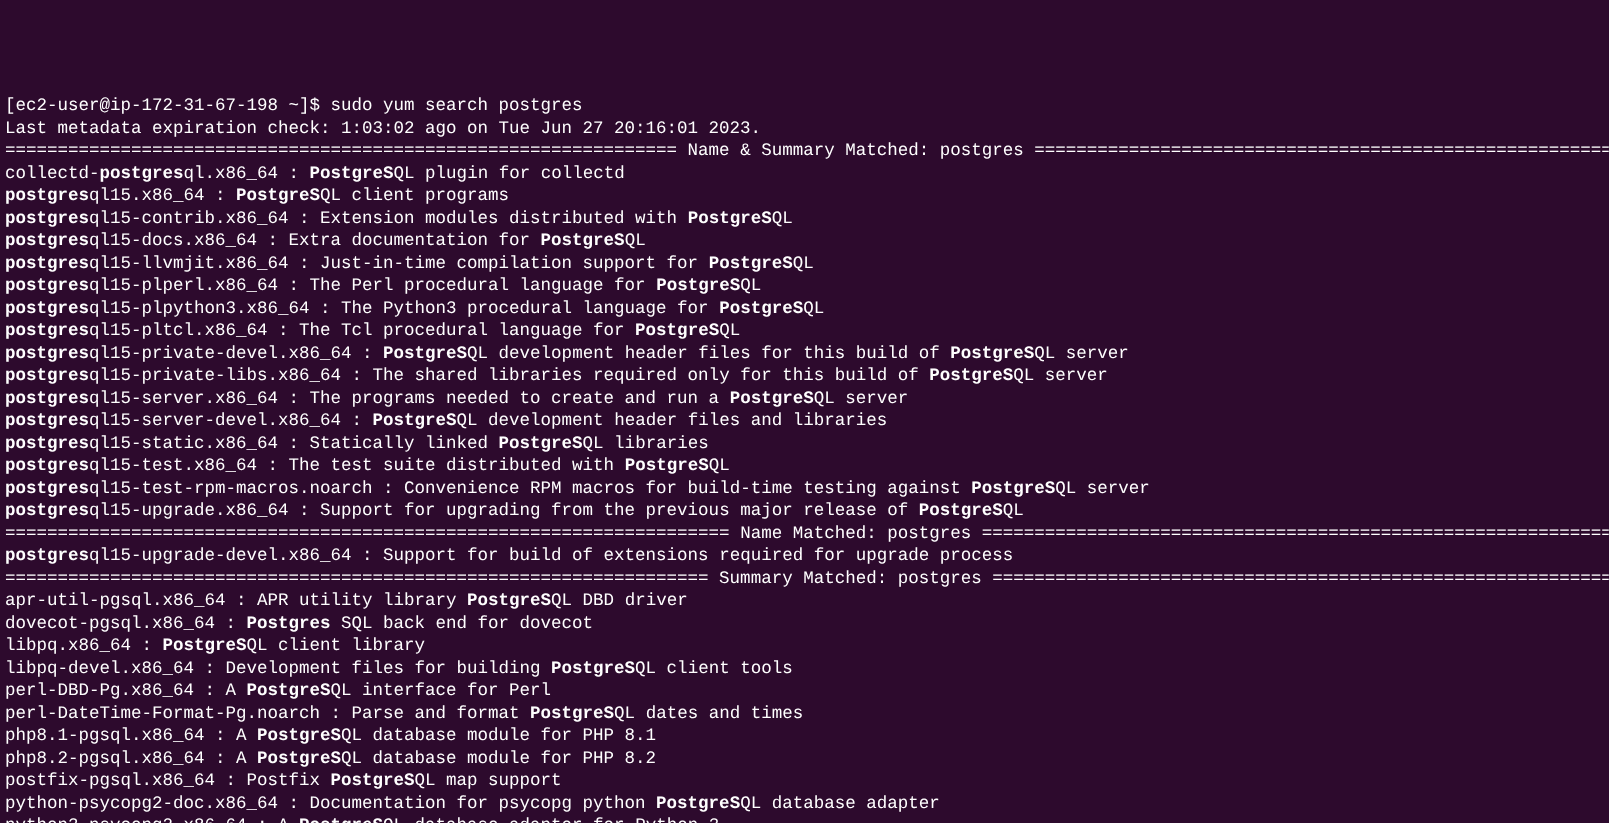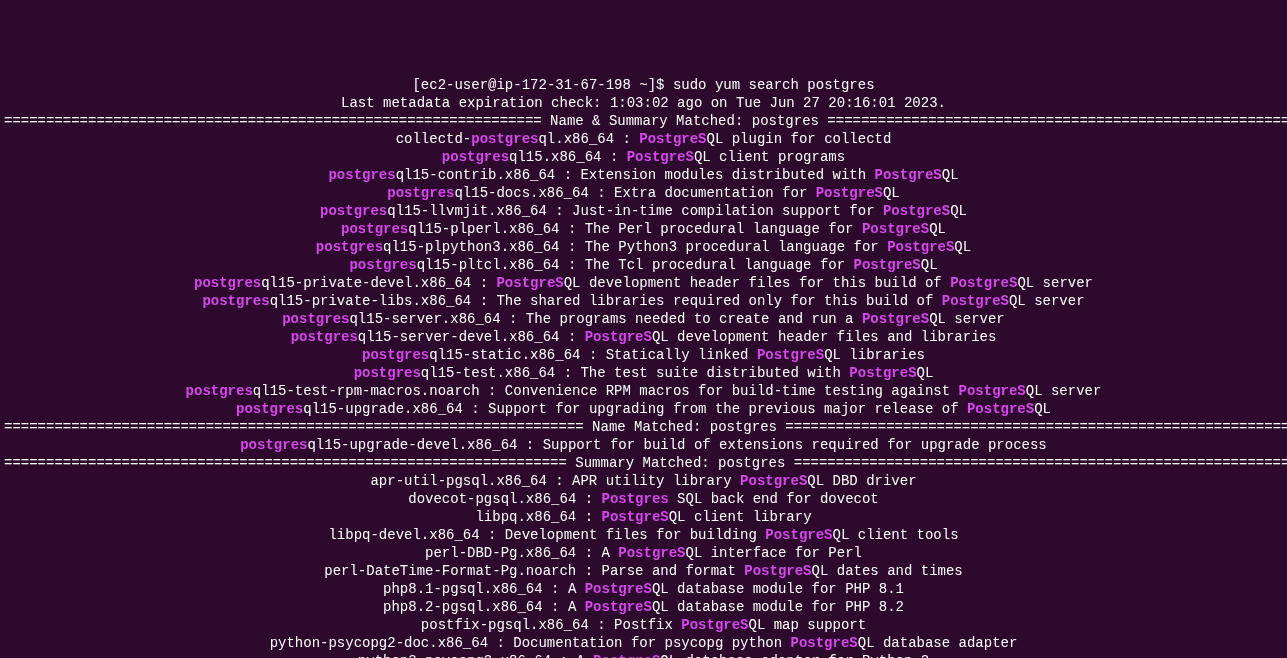--- a/index.html
+++ b/index.html
@@ -9,22 +9,22 @@
       font-family: 'Consolas', 'Monaco', 'Courier New', monospace;
       font-size: 14px;
       line-height: 18px;
       color: #ffffff;
       white-space: pre;
       overflow-x: auto;
     }
     .terminal {
       width: 100%;
     }
-    .magenta { color: #d946ef; font-weight: bold; }
-    .line { display: block; text-align: center; }
+    .magenta { color: #ffffff; font-weight: bold; }
+    .line { display: block; }
   </style>
 </head>
 <body>
 
 
 
 <div class="terminal"><span class="line"><span>[ec2-user@ip-172-31-67-198 ~]$ </span><span>sudo yum search postgres</span></span><span class="line">Last metadata expiration check: 1:03:02 ago on Tue Jun 27 20:16:01 2023.</span><span class="line"><span>================================================================ </span><span>Name &amp; Summary Matched: postgres</span><span> ================================================================</span></span><span class="line"><span>collectd-</span><span class="magenta">postgres</span><span>ql.x86_64 : </span><span class="magenta">PostgreS</span><span>QL plugin for collectd</span></span><span class="line"><span class="magenta">postgres</span><span>ql15.x86_64 : </span><span class="magenta">PostgreS</span><span>QL client programs</span></span><span class="line"><span class="magenta">postgres</span><span>ql15-contrib.x86_64 : Extension modules distributed with </span><span class="magenta">PostgreS</span><span>QL</span></span><span class="line"><span class="magenta">postgres</span><span>ql15-docs.x86_64 : Extra documentation for </span><span class="magenta">PostgreS</span><span>QL</span></span><span class="line"><span class="magenta">postgres</span><span>ql15-llvmjit.x86_64 : Just-in-time compilation support for </span><span class="magenta">PostgreS</span><span>QL</span></span><span class="line"><span class="magenta">postgres</span><span>ql15-plperl.x86_64 : The Perl procedural language for </span><span class="magenta">PostgreS</span><span>QL</span></span><span class="line"><span class="magenta">postgres</span><span>ql15-plpython3.x86_64 : The Python3 procedural language for </span><span class="magenta">PostgreS</span><span>QL</span></span><span class="line"><span class="magenta">postgres</span><span>ql15-pltcl.x86_64 : The Tcl procedural language for </span><span class="magenta">PostgreS</span><span>QL</span></span><span class="line"><span class="magenta">postgres</span><span>ql15-private-devel.x86_64 : </span><span class="magenta">PostgreS</span><span>QL development header files for this build of </span><span class="magenta">PostgreS</span><span>QL server</span></span><span class="line"><span class="magenta">postgres</span><span>ql15-private-libs.x86_64 : The shared libraries required only for this build of </span><span class="magenta">PostgreS</span><span>QL server</span></span><span class="line"><span class="magenta">postgres</span><span>ql15-server.x86_64 : The programs needed to create and run a </span><span class="magenta">PostgreS</span><span>QL server</span></span><span class="line"><span class="magenta">postgres</span><span>ql15-server-devel.x86_64 : </span><span class="magenta">PostgreS</span><span>QL development header files and libraries</span></span><span class="line"><span class="magenta">postgres</span><span>ql15-static.x86_64 : Statically linked </span><span class="magenta">PostgreS</span><span>QL libraries</span></span><span class="line"><span class="magenta">postgres</span><span>ql15-test.x86_64 : The test suite distributed with </span><span class="magenta">PostgreS</span><span>QL</span></span><span class="line"><span class="magenta">postgres</span><span>ql15-test-rpm-macros.noarch : Convenience RPM macros for build-time testing against </span><span class="magenta">PostgreS</span><span>QL server</span></span><span class="line"><span class="magenta">postgres</span><span>ql15-upgrade.x86_64 : Support for upgrading from the previous major release of </span><span class="magenta">PostgreS</span><span>QL</span></span><span class="line"><span>===================================================================== </span><span>Name Matched: postgres</span><span> =====================================================================</span></span><span class="line"><span class="magenta">postgres</span><span>ql15-upgrade-devel.x86_64 : Support for build of extensions required for upgrade process</span></span><span class="line"><span>=================================================================== </span><span>Summary Matched: postgres</span><span> ====================================================================</span></span><span class="line"><span>apr-util-pgsql.x86_64 : APR utility library </span><span class="magenta">PostgreS</span><span>QL DBD driver</span></span><span class="line"><span>dovecot-pgsql.x86_64 : </span><span class="magenta">Postgres</span><span> SQL back end for dovecot</span></span><span class="line"><span>libpq.x86_64 : </span><span class="magenta">PostgreS</span><span>QL client library</span></span><span class="line"><span>libpq-devel.x86_64 : Development files for building </span><span class="magenta">PostgreS</span><span>QL client tools</span></span><span class="line"><span>perl-DBD-Pg.x86_64 : A </span><span class="magenta">PostgreS</span><span>QL interface for Perl</span></span><span class="line"><span>perl-DateTime-Format-Pg.noarch : Parse and format </span><span class="magenta">PostgreS</span><span>QL dates and times</span></span><span class="line"><span>php8.1-pgsql.x86_64 : A </span><span class="magenta">PostgreS</span><span>QL database module for PHP 8.1</span></span><span class="line"><span>php8.2-pgsql.x86_64 : A </span><span class="magenta">PostgreS</span><span>QL database module for PHP 8.2</span></span><span class="line"><span>postfix-pgsql.x86_64 : Postfix </span><span class="magenta">PostgreS</span><span>QL map support</span></span><span class="line"><span>python-psycopg2-doc.x86_64 : Documentation for psycopg python </span><span class="magenta">PostgreS</span><span>QL database adapter</span></span><span class="line"><span>python3-psycopg2.x86_64 : A </span><span class="magenta">PostgreS</span><span>QL database adapter for Python 3</span></span></div>
 
 
 

